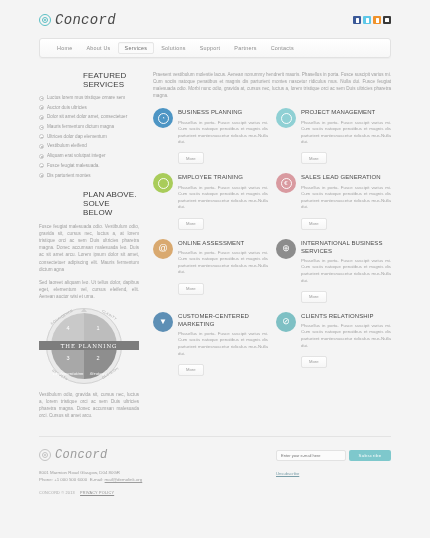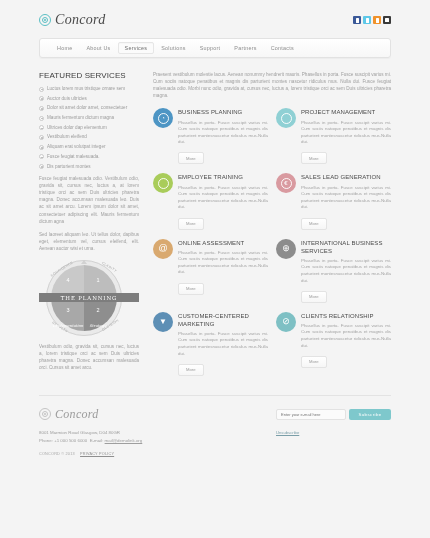--- a/index.html
+++ b/index.html
@@ -22,21 +22,21 @@
   .logo { display: flex; align-items: center; gap: 4px; }
   .logo-mark { width: 12px; height: 12px; position: relative; flex: none; }
   .logo-mark span {
     position: absolute; border-radius: 50%;
     border: 1.2px solid #5bbfc4;
   }
   .logo-mark .r1 { inset: 0; }
   .logo-mark .r2 { inset: 3px; border-width: 1px; }
   .logo-mark .r3 { inset: 5px; background: #5bbfc4; border: none; }
   .logo-text {
-    font-family: Liberation Serif, serif;
+    font-family: Liberation Mono, monospace;
     font-size: 14px; color: #4a4a4a; font-style: italic;
     letter-spacing: .3px;
   }
   .socials { display: flex; gap: 2px; }
   .soc { width: 8px; height: 8px; border-radius: 1px; position: relative; }
   .soc-fb { background: #3b5998; }
   .soc-tw { background: #5ec8e8; }
   .soc-rss { background: #f0922b; }
   .soc-more { background: #3a3a3a; }
   .soc i {
@@ -73,20 +73,21 @@
 
   
   .content { display: flex; margin-top: 13px; gap: 14px; }
   .sidebar { width: 100px; flex: none; }
   .main { flex: 1; }
 
   h2.sec-title {
     font-size: 8px; color: #3d3d3d; font-weight: normal;
     letter-spacing: .1px; margin-bottom: 6px;
     font-family: "Liberation Sans", sans-serif;
+    margin-left: 44px;
   }
   .main h2.sec-title { font-size: 8.6px; }
 
   
   .feat-list { list-style: none; }
   .feat-list li {
     display: flex; align-items: flex-start; gap: 3px;
     margin-bottom: 4.2px;
   }
   .bullet {
@@ -292,20 +293,21 @@
           <li>
               <span class="bullet"></span>
               <span>Fusce feugiat malesuada.</span>
             </li>
           <li>
               <span class="bullet"></span>
               <span>Dis parturient montes</span>
             </li>
         </ul>
 
+        <h2 class="sec-title" style="margin-top:12px">PLAN ABOVE. SOLVE BELOW</h2>
         <p class="side-p">Fusce feugiat malesuada odio. Vestibulum odio, gravida sit, cursus nec, luctus a, at lorem tristique orci ac sem Duis ultricies pharetra magna. Donec accumsan malesuada leo. Duis ac sit amet arcu. Lorem ipsum dolor sit amet, consectetuer adipiscing elit. Mauris fermentum dictum agna</p>
         <p class="side-p">Sed laoreet aliquam leo. Ut tellus dolor, dapibus eget, elementum vel, cursus eleifend, elit. Aenean auctor wisi et urna.</p>
 
         <div class="wheel-box">
           <div class="wheel"></div>
           <div class="wheel-ring"></div>
           <div class="wheel-arrow"></div>
           <div class="out out4">CONFIDENCE</div>
           <div class="out out1">CLARITY</div>
           <div class="out out2">DECISION</div>

